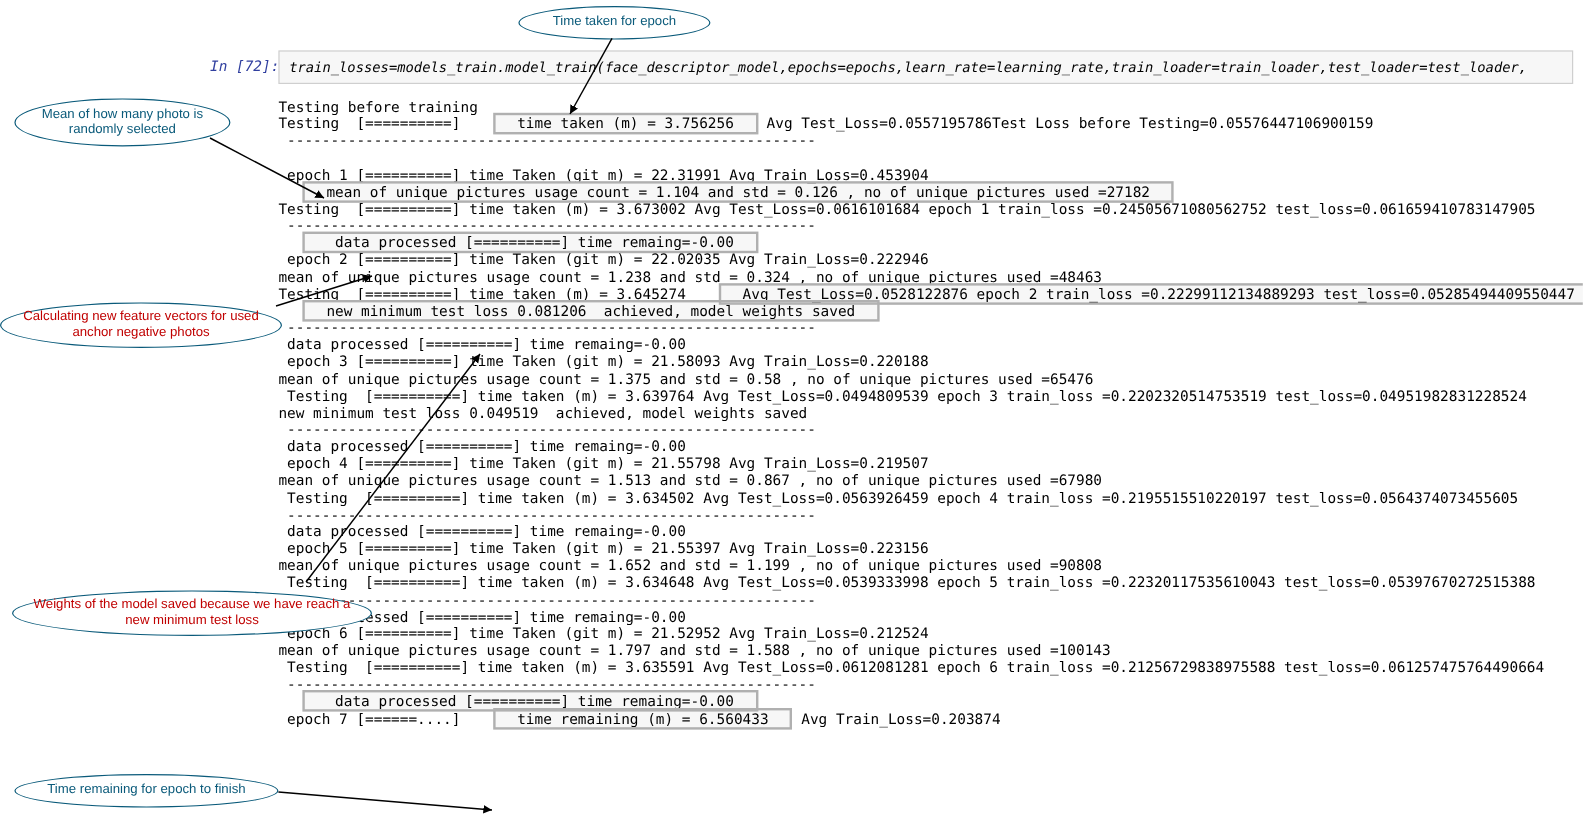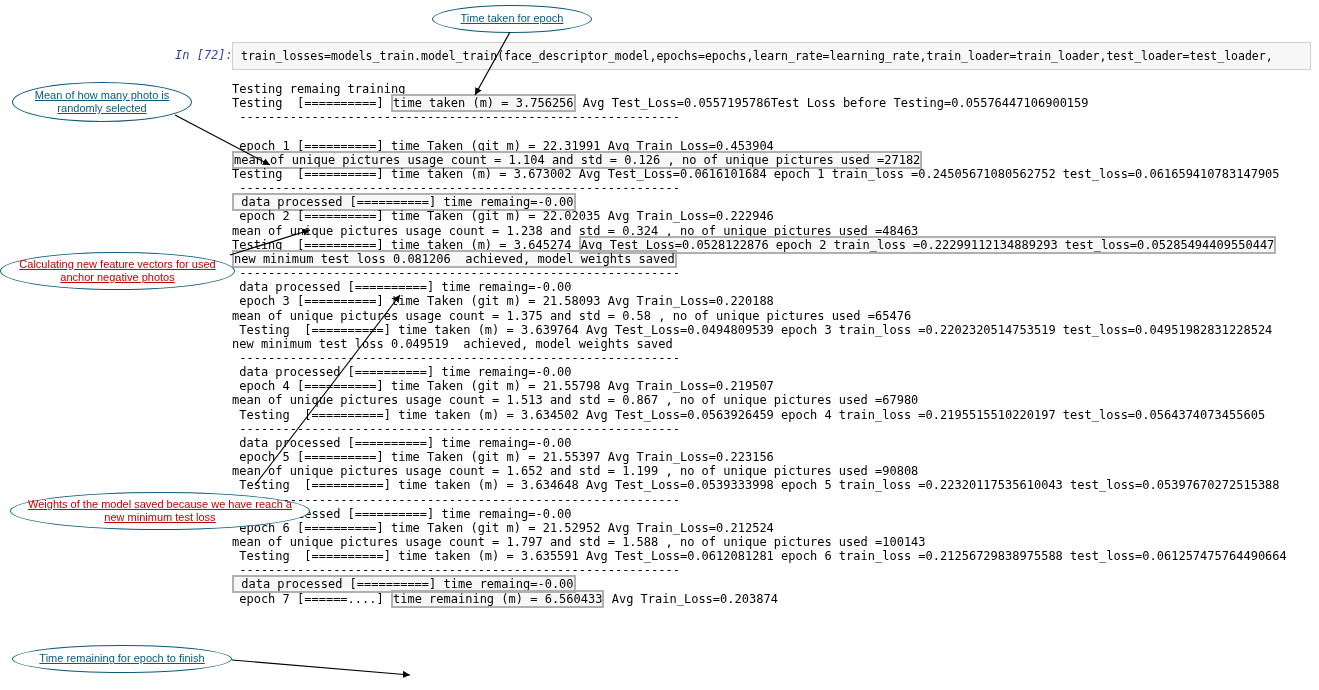--- a/index.html
+++ b/index.html
@@ -26,66 +26,67 @@
     position: absolute;
     left: 232px;
     top: 42px;
     right: 8px;
     background: #f7f7f7;
     border: 1px solid #cfcfcf;
     padding: 6px 8px;
     white-space: nowrap;
     overflow: hidden;
     color: #000;
+    font-style: italic;
   }
   .output {
     position: absolute;
     left: 232px;
     top: 82px;
     right: 0;
     white-space: pre;
     color: #000;
     line-height: 1.18;
     font-size: 12px;
   }
   .hl {
     border: 2px solid #b0b0b0;
     background: rgba(200,200,200,0.15);
-    padding: 0 0;
+    padding: 0 18px;
+    margin-left: 20px;
   }
   .bubble {
     position: absolute;
     border: 1.5px solid #0a5a7a;
     border-radius: 50%;
     background: #fff;
     display: flex;
     align-items: center;
     justify-content: center;
     text-align: center;
     font-family: 'Segoe UI', Arial, sans-serif;
     font-size: 11px;
     color: #0a5a7a;
     padding: 3px 8px;
     line-height: 1.2;
-    text-decoration: underline;
   }
   .bubble.red { color: #c00000; border-color: #0a5a7a; margin-top: 12px; }
   .arrow {
     position: absolute;
     pointer-events: none;
   }
 </style>
 </head>
 <body>
 
 <div class="prompt">In [72]:</div>
 
 <div class="code-cell">train_losses=models_train.model_train(face_descriptor_model,epochs=epochs,learn_rate=learning_rate,train_loader=train_loader,test_loader=test_loader,</div>
 
-<div class="output"><span>Testing remaing training</span>
+<div class="output"><span>Testing before training</span>
 <span>Testing  [==========] </span><span class="hl">time taken (m) = 3.756256</span><span> Avg Test_Loss=0.0557195786Test Loss before Testing=0.05576447106900159</span>
 <span> -------------------------------------------------------------</span>
 <span></span>
 <span> epoch 1 [==========] time Taken (git m) = 22.31991 Avg Train_Loss=0.453904</span>
 <span class="hl">mean of unique pictures usage count = 1.104 and std = 0.126 , no of unique pictures used =27182</span>
 <span>Testing  [==========] time taken (m) = 3.673002 Avg Test_Loss=0.0616101684 epoch 1 train_loss =0.24505671080562752 test_loss=0.061659410783147905</span>
 <span> -------------------------------------------------------------</span>
 <span class="hl"> data processed [==========] time remaing=-0.00</span>
 <span> epoch 2 [==========] time Taken (git m) = 22.02035 Avg Train_Loss=0.222946</span>
 <span>mean of unique pictures usage count = 1.238 and std = 0.324 , no of unique pictures used =48463</span>

